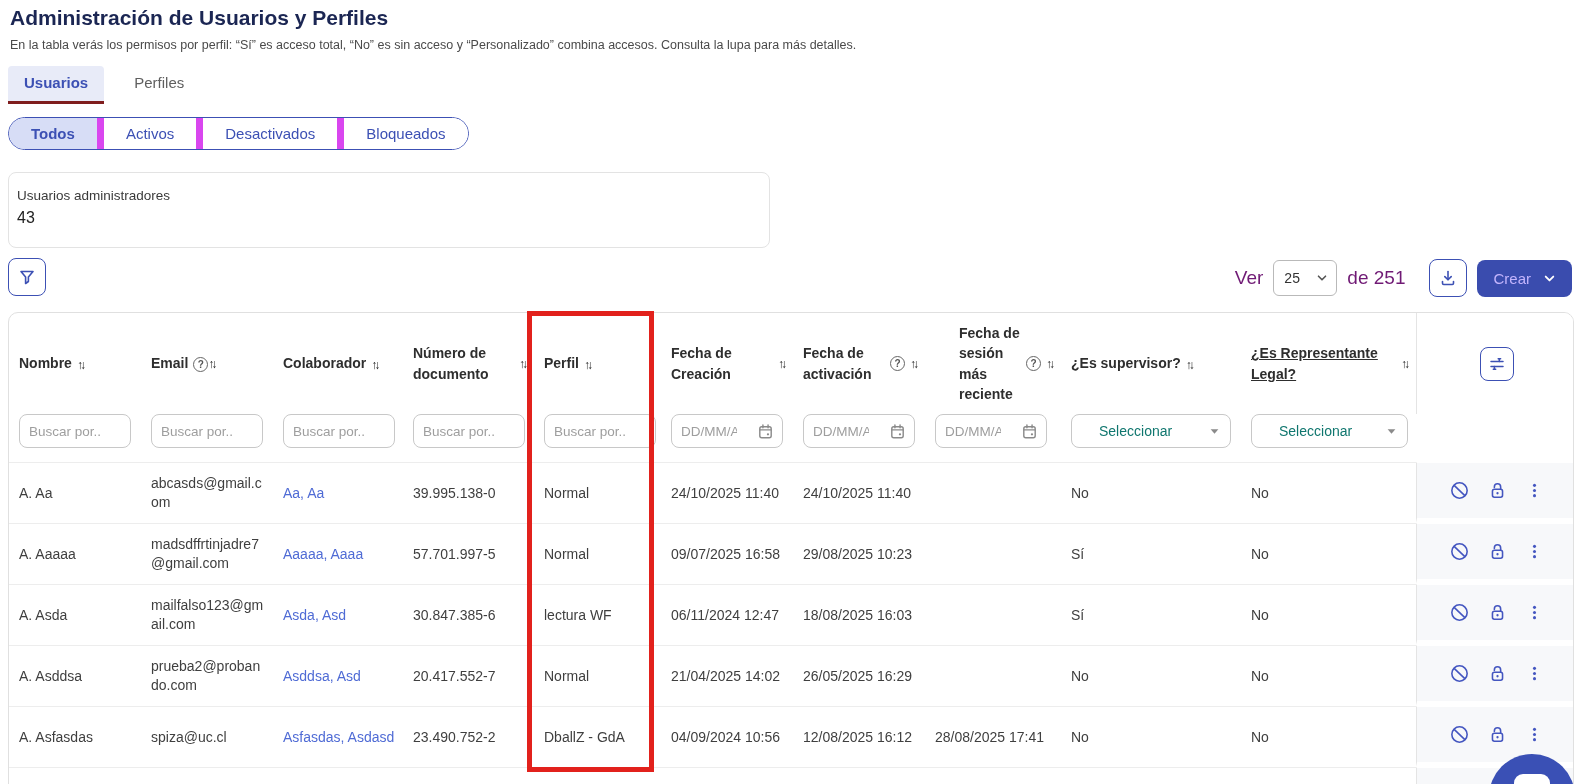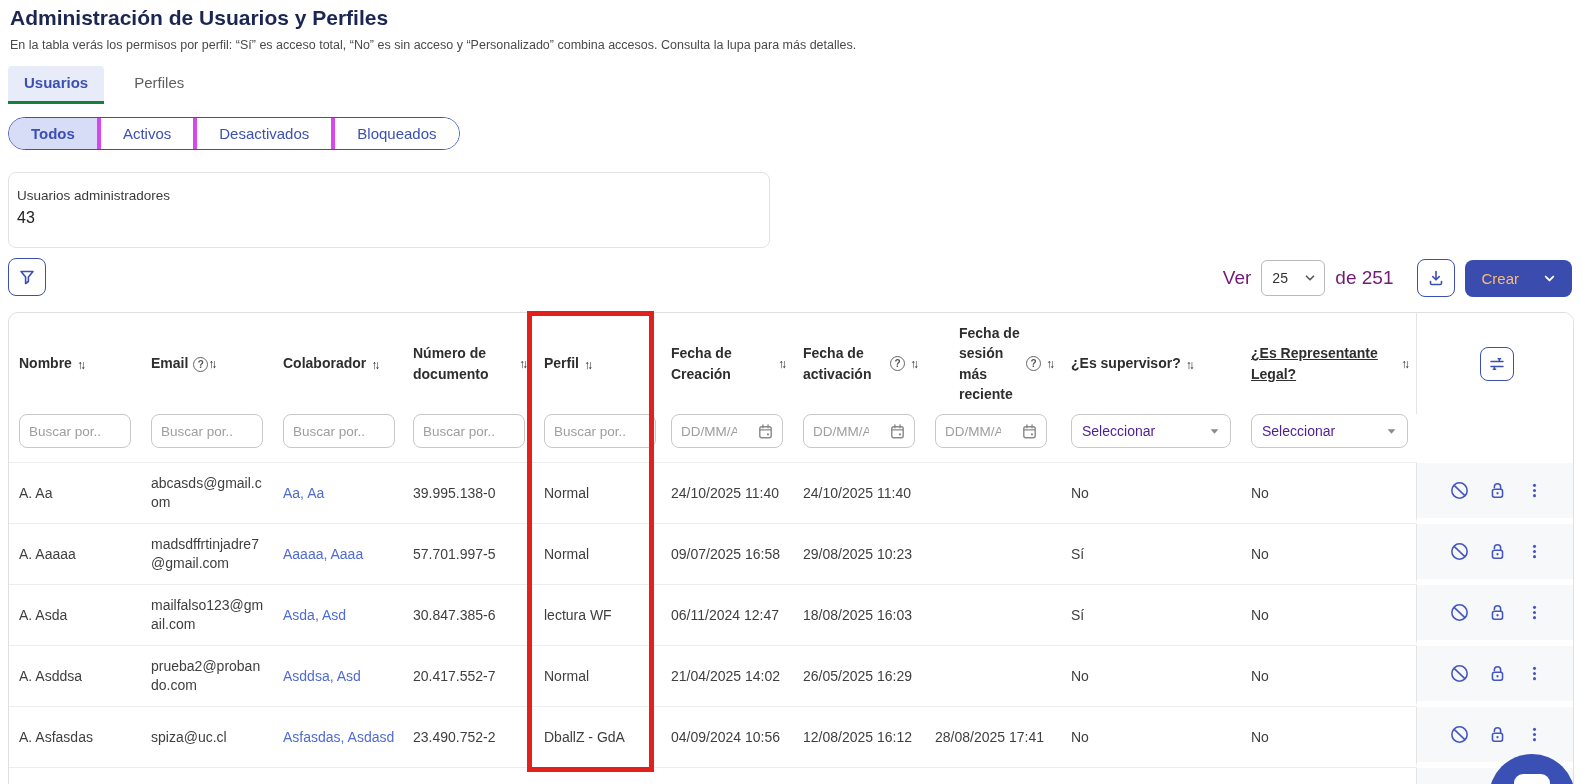--- a/index.html
+++ b/index.html
@@ -6,41 +6,41 @@
   html,body { width:1582px; height:784px; overflow:hidden; background:#fff;
     font-family:"Liberation Sans", sans-serif; position:relative; }
 
   
   .page-title { position:absolute; left:10px; top:6px; font-size:21px; font-weight:700; color:#1b2653; }
   .page-sub   { position:absolute; left:10px; top:38px; font-size:12.5px; color:#4a4a4a; }
 
   
   .tab-bar { position:absolute; left:8px; top:66px; display:flex; gap:14px; }
   .tab { font-size:15px; color:#5f5f5f; padding:8px 16px 10px; cursor:pointer; }
-  .tab.active { color:#3c50b4; font-weight:700; background:#e8ebf8; border-bottom:3px solid #15803d; border-radius:4px 4px 0 0; }
+  .tab.active { color:#3c50b4; font-weight:700; background:#e8ebf8; border-bottom:3px solid #7f1d1d; border-radius:4px 4px 0 0; }
 
   
   .seg { position:absolute; left:8px; top:117px; display:flex; border:1px solid #3c50b4; border-radius:17px; overflow:hidden; height:33px; }
-  .seg .chip { display:flex; align-items:center; justify-content:center; padding:0 22px; font-size:15px; color:#3c50b4; border-right:4px solid #d946ef; cursor:pointer; background:#fff; }
+  .seg .chip { display:flex; align-items:center; justify-content:center; padding:0 22px; font-size:15px; color:#3c50b4; border-right:7px solid #d946ef; cursor:pointer; background:#fff; }
   .seg .chip:last-child { border-right:none; }
   .seg .chip.selected { background:#d7ddf6; font-weight:600; }
 
   
   .card { position:absolute; left:8px; top:172px; width:762px; height:76px; border:1px solid #e3e3e3; border-radius:8px; background:#fff; padding:15px 8px; }
   .card .lbl { font-size:13.5px; color:#3a3a3a; }
   .card .val { font-size:16px; color:#222; margin-top:6px; }
 
   
   .iconbtn { display:flex; align-items:center; justify-content:center; width:38px; height:38px; border:1px solid #3c50b4; border-radius:8px; background:#fff; cursor:pointer; }
   .filter-btn { position:absolute; left:8px; top:258px; }
   .toolbar-right { position:absolute; right:10px; top:259px; display:flex; align-items:center; gap:10px; }
   .toolbar-right .txt { font-size:19px; color:#701a75; }
   .pagesize { display:flex; align-items:center; justify-content:space-between; width:64px; height:36px; border:1px solid #b9b9b9; border-radius:6px; padding:0 8px 0 10px; font-size:14px; color:#333; cursor:pointer; background:#fff; }
   .dl-btn { width:38px; height:38px; }
-  .create-btn { display:flex; align-items:center; gap:24px; height:37px; padding:0 16px; background:#3a4cae; color:#fdba74; font-size:15px; border:none; border-radius:8px; cursor:pointer; }
+  .create-btn { display:flex; align-items:center; gap:12px; height:37px; padding:0 16px; background:#3a4cae; color:#c4b5fd; font-size:15px; border:none; border-radius:8px; cursor:pointer; }
 
   
   .table-wrap { position:absolute; left:8px; top:312px; width:1566px; height:480px; border:1px solid #e0e0e0; border-radius:10px 10px 0 0; background:#fff; overflow:hidden; }
   .tgrid { display:grid; grid-template-columns:132px 132px 130px 131px 127px 132px 132px 136px 180px 175px 1fr; }
   .hcell { display:flex; align-items:center; gap:5px; padding:10px 6px 10px 10px; min-height:92px; font-size:14px; font-weight:700; color:#2e2e2e; }
   .hlabel { line-height:1.45; }
   .hrow .hcell:nth-child(4) .hlabel { max-width:90px; }
   .hrow .hcell:nth-child(6) .hlabel { max-width:78px; }
   .hrow .hcell:nth-child(7) .hlabel { max-width:72px; }
   .hrow .hcell:nth-child(8) .hlabel { max-width:68px;margin-left:24px; }
@@ -48,21 +48,21 @@
   .hcell .push { margin-left:auto; display:flex; align-items:center; gap:5px; }
   .sort { font-size:12px; letter-spacing:-3px; color:#222; font-weight:400; padding-right:3px; cursor:pointer; }
   .help { display:inline-flex; align-items:center; justify-content:center; width:15px; height:15px; border:1.3px solid #666; border-radius:50%; font-size:10px; font-weight:700; color:#555; flex:none; }
   .hcell.actions-h { justify-content:center; }
   .fcell { display:flex; align-items:center; padding:0 8px 14px 10px; }
   .search-in { width:112px; height:34px; border:1px solid #c8c8c8; border-radius:8px; padding:0 9px; font-size:13.5px; color:#333; font-family:"Liberation Sans",sans-serif; }
   .search-in::placeholder { color:#9e9e9e; }
   .datebox { display:flex; align-items:center; justify-content:space-between; width:112px; height:34px; border:1px solid #c8c8c8; border-radius:8px; padding:0 7px 0 9px; cursor:pointer; background:#fff; }
   .datebox .ph { font-size:13.5px; color:#9e9e9e; white-space:nowrap; overflow:hidden; width:56px; }
   .selbox { display:flex; align-items:center; justify-content:space-between; width:160px; height:34px; border:1px solid #c8c8c8; border-radius:8px; padding:0 10px; cursor:pointer; background:#fff; }
-  .selbox .ph { font-size:14px; color:#4c1d95; }
+  .selbox .ph { font-size:14px; color:#0f766e;margin-left:17px; }
   .trow .cell { border-top:1px solid #ededed; min-height:61px; display:flex; flex-direction:column; justify-content:center; padding:8px 8px 8px 10px; font-size:14px; color:#3f3f3f; line-height:1.35; }
   .cell.email { word-break:break-all; }
   .cell .link { color:#4f6bd5; cursor:pointer; }
   .cell.acts { flex-direction:row; align-items:center; justify-content:center; gap:17px; background:#f7f8fa; border-left:1px solid #e4e4e4; border-top:1px solid #fff; border-bottom:5px solid #fff; }
   .acts .abtn { background:none; border:none; cursor:pointer; display:flex; align-items:center; padding:0; }
   .actions-h { border-left:1px solid #e4e4e4; background:#fff; }
   .settings-btn { width:34px; height:34px; border-radius:8px; }
 
   
   .red-box { position:absolute; left:527px; top:311px; width:127px; height:461px; border:5px solid #e2211c; pointer-events:none; z-index:40; }

